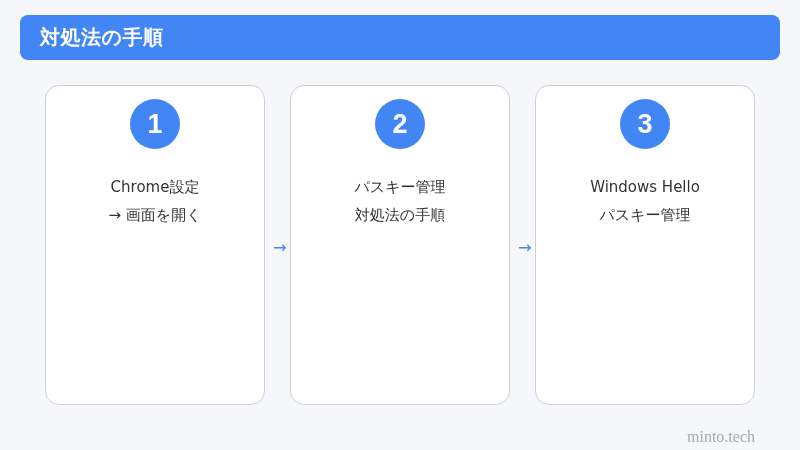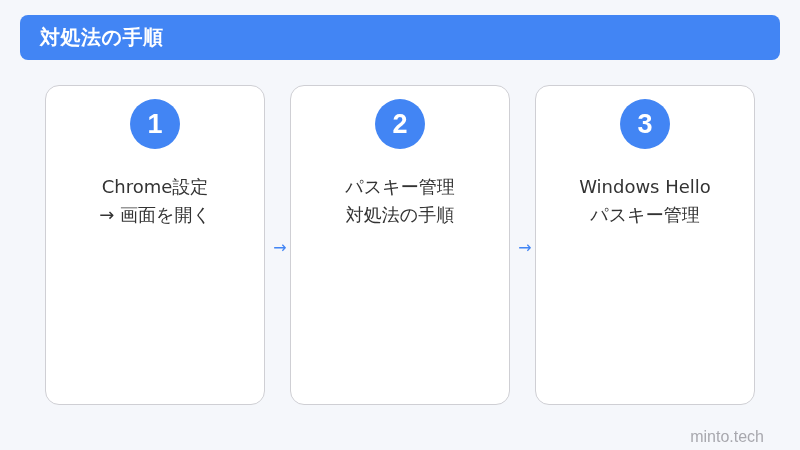--- a/index.html
+++ b/index.html
@@ -29,33 +29,33 @@
   .step-circle {
     position: absolute; left: 84px; top: 13px;
     width: 50px; height: 50px; border-radius: 50%;
     background: #4285f4; color: #ffffff;
     display: flex; align-items: center; justify-content: center;
     font-size: 27px; font-weight: bold;
     font-family: "Liberation Sans", sans-serif;
   }
   .step-text {
     position: absolute; left: 0; right: 0; top: 87px;
-    text-align: center; color: #333333; font-size: 18px; line-height: 28px;
+    text-align: center; color: #333333; font-size: 15px; line-height: 28px;
   }
   .step-text div { white-space: nowrap; }
   .arrow {
     position: absolute; top: 236px; width: 22px; height: 24px;
     color: #4285f4; font-size: 16px; line-height: 24px; text-align: center;
   }
   .arrow.a1 { left: 269px; }
   .arrow.a2 { left: 514px; }
   .footer {
-    position: absolute; right: 36px; top: 428px;
+    position: absolute; right: 45px; top: 428px;
     color: #a8a8ae; font-size: 16px;
-    font-family: Liberation Sans, sans-serif;
+    font-family: Liberation Serif, serif;
   }
 </style>
 </head>
 <body>
 
 <div class="header">
   <span class="header-title">対処法の手順</span>
 </div>
 
 <div class="card c1">

